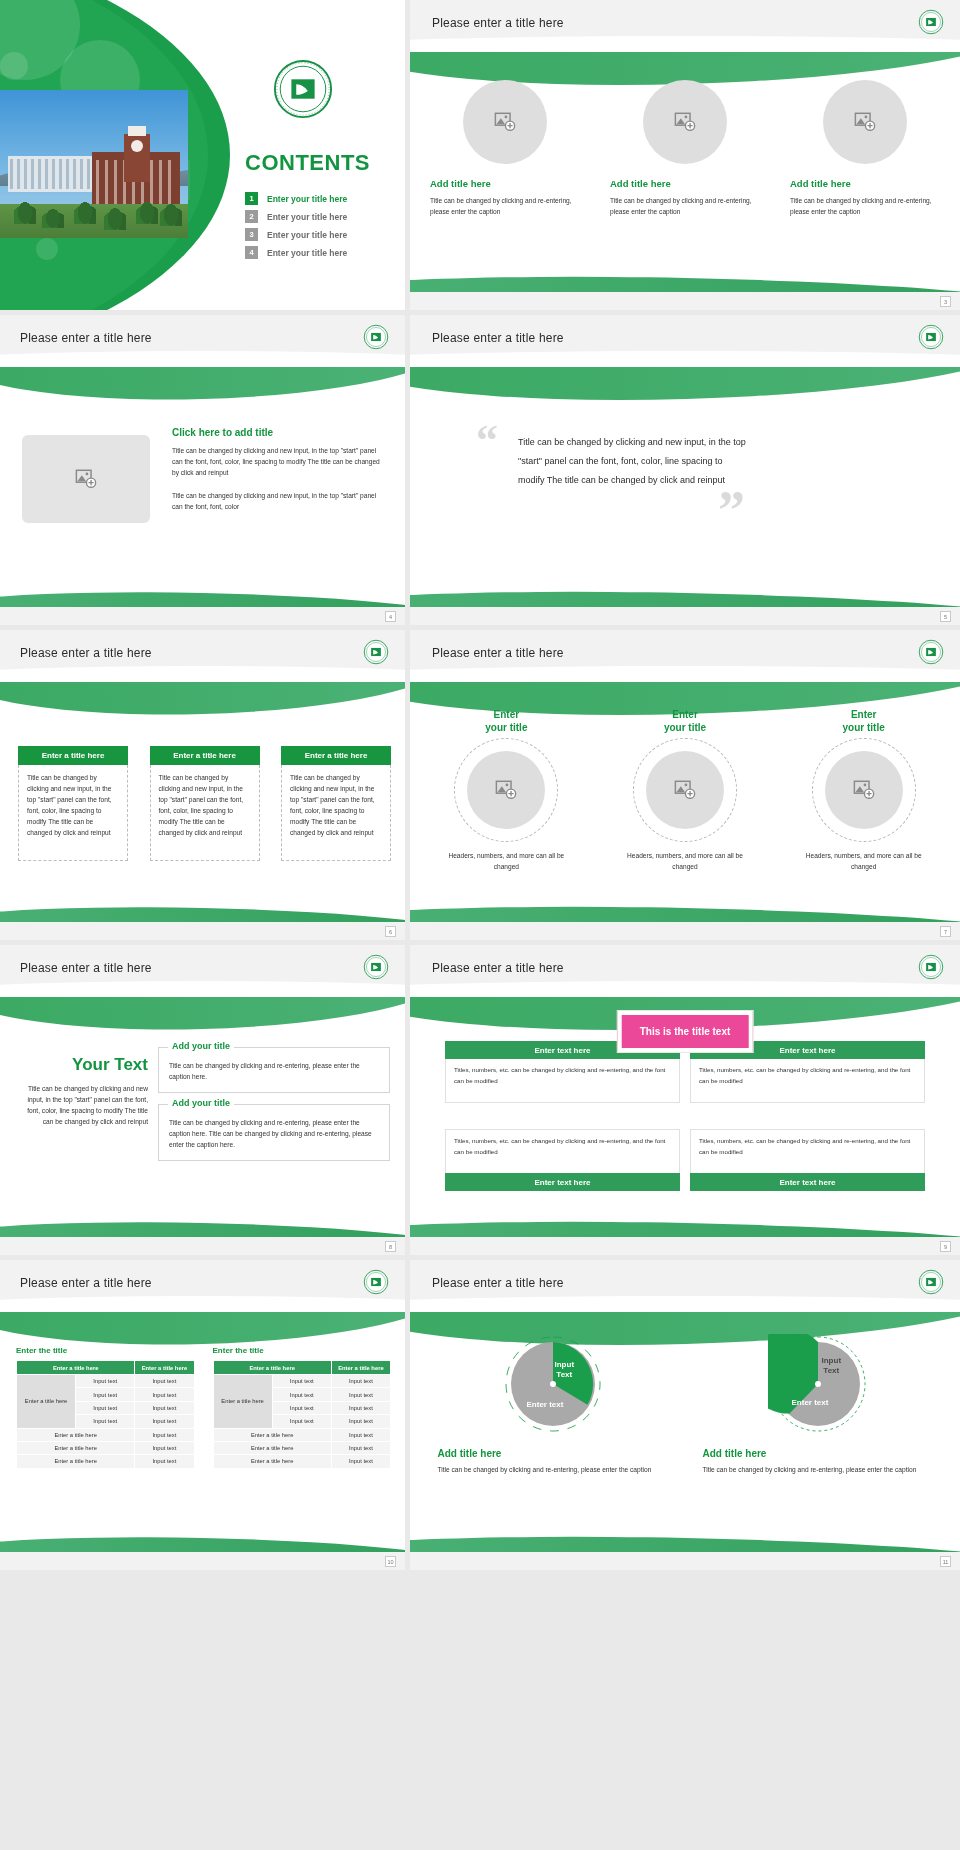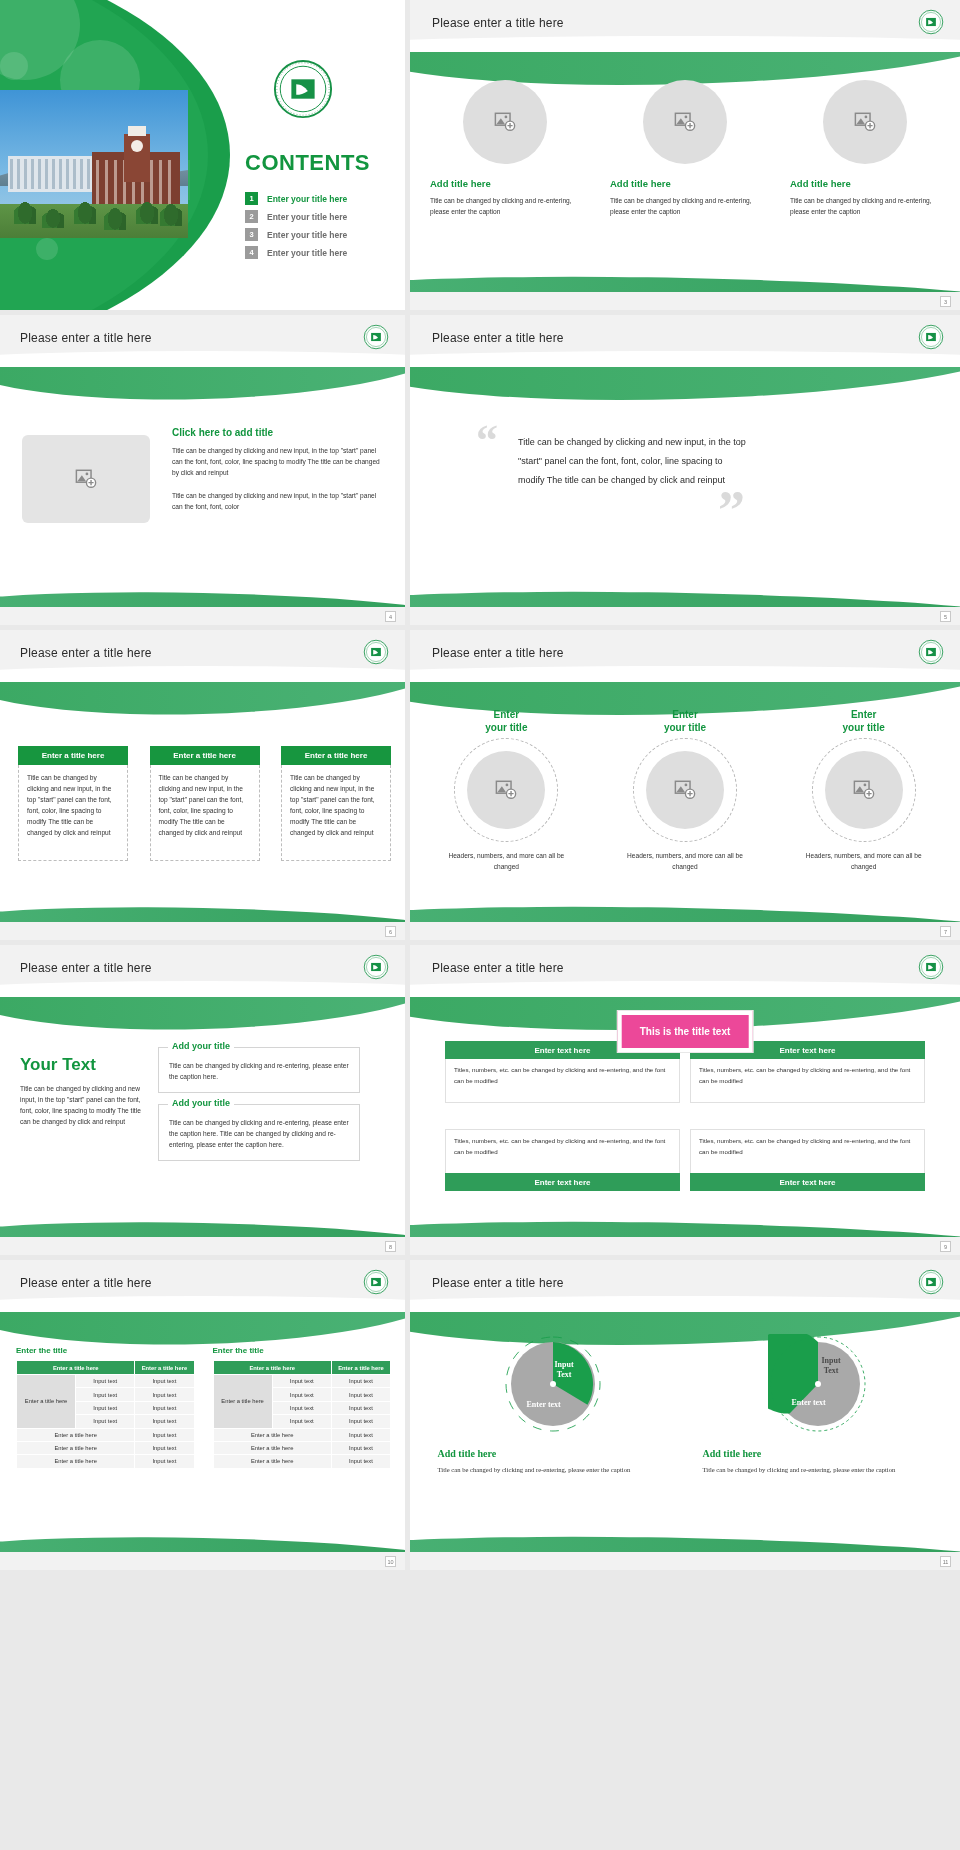--- a/index.html
+++ b/index.html
@@ -179,23 +179,23 @@
              display: flex; justify-content: space-between; gap: 38px; }
   .s6-col { width: 148px; text-align: center; position: relative; }
   .s6-t { font-size: 10px; font-weight: bold; color: #12953f; line-height: 13px; }
   .s6-ring { width: 104px; height: 104px; margin: 4px auto 0; position: relative;
              border: 1px dashed #b8b8b8; border-radius: 50%;
              display: flex; align-items: center; justify-content: center; }
   .s6-ring .circ-ph { width: 78px; height: 78px; }
   .s6-c { margin-top: 8px; font-size: 6.6px; line-height: 11px; color: #333; }
 
   
-  .s7-left { position: absolute; left: 20px; top: 110px; width: 128px; }
+  .s7-left { position: absolute; left: 20px; top: 110px; width: 128px; text-align: right; }
   .s7-h { font-size: 17px; font-weight: bold; color: #12953f; margin-bottom: 8px; }
-  .s7-right { position: absolute; left: 158px; top: 102px; width: 202px; }
+  .s7-right { position: absolute; left: 158px; top: 102px; width: 232px; }
   .s7-box { border: 1px solid #d4d4d4; padding: 12px 10px 10px; margin-bottom: 11px; position: relative; }
   .s7-box .bt { position: absolute; left: 9px; top: -7px; background: #fff; padding: 0 4px;
                 font-size: 9px; font-weight: bold; color: #12953f; }
 
   
   .s8 { position: absolute; left: 35px; top: 96px; right: 35px; }
   .s8-row { display: flex; gap: 10px; }
   .s8-cell { flex: 1; }
   .s8-hd { background: #2f9d59; color: #fff; font-size: 8px; font-weight: bold;
            text-align: center; padding: 4.5px 0; }
@@ -213,21 +213,21 @@
   .s9-t { font-size: 8px; font-weight: bold; color: #12953f; margin-bottom: 5px; }
   table.tb { border-collapse: collapse; width: 100%; table-layout: fixed; }
   table.tb th { background: #2f9d59; color: #fff; font-size: 5.8px; font-weight: bold;
                 padding: 3.5px 2px; text-align: center; border: 1px solid #fff; }
   table.tb td { font-size: 5.8px; color: #333; padding: 3.2px 3px; border: 1px solid #ffffff;
                 background: #f4f4f4; text-align: center; }
   table.tb td.lbl { background: #dedede; font-size: 5.8px; }
 
   
   .s10-wrap { position: absolute; left: 10px; top: 74px; right: 10px;
-              display: flex; justify-content: space-around; font-family: Liberation Serif, serif; }
+              display: flex; justify-content: space-around; }
   .s10-col { width: 230px; text-align: center; }
   .donut { width: 100px; height: 100px; margin: 0 auto; position: relative; }
   .donut-lbl-in { position: absolute; color: #fff; font-size: 8px; font-weight: bold;
                   line-height: 10px; }
   .s10-h { font-size: 10px; font-weight: bold; color: #12953f; margin: 14px 0 5px;
            text-align: left; }
   .s10-c { text-align: left; font-size: 6.6px; line-height: 11px; color: #333; }
 </style>
 </head>
 <body>

